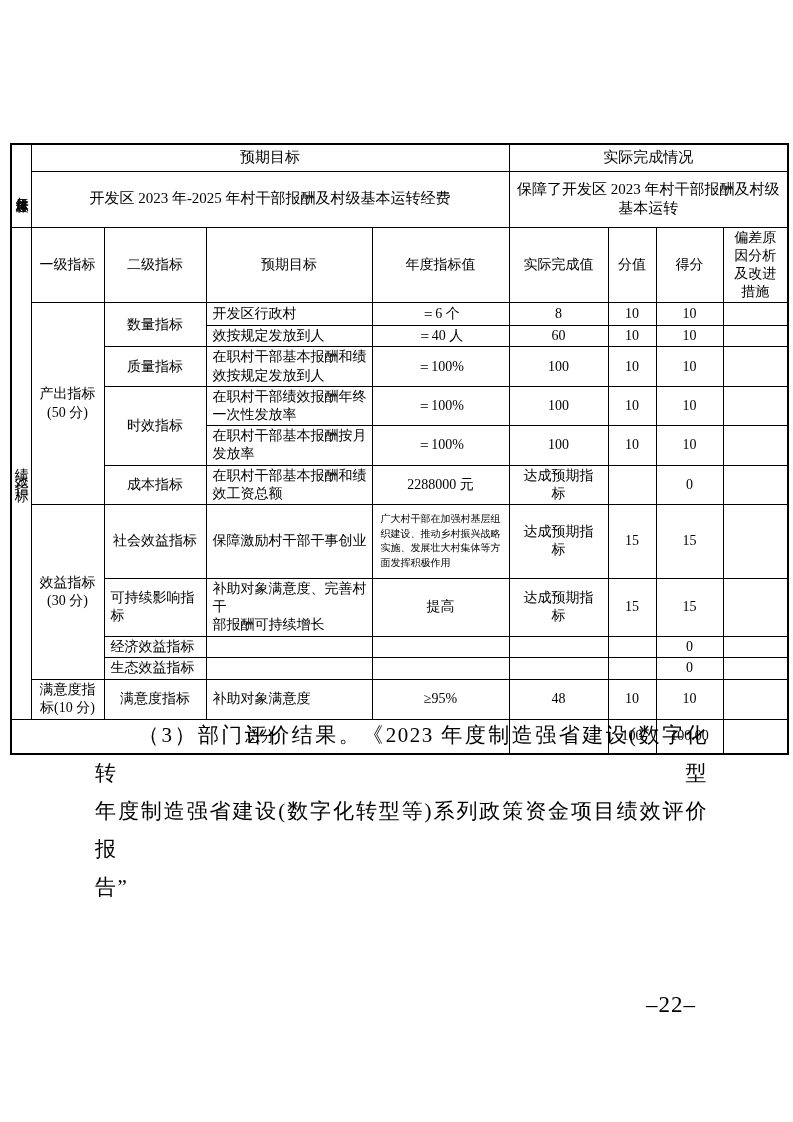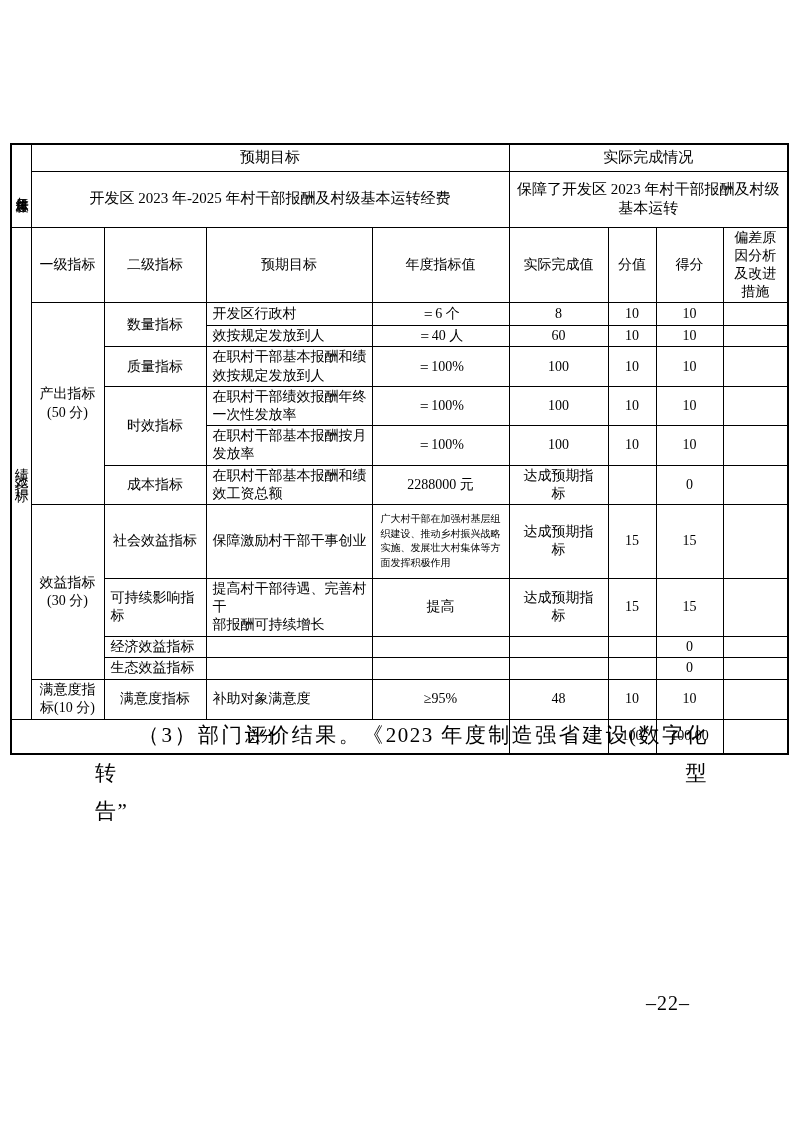--- a/index.html
+++ b/index.html
@@ -38,21 +38,21 @@
     position:absolute; left:95px; top:716px; width:613px;
     font-size:21px; line-height:38px; letter-spacing:1.5px;
   }
   .doc-text .para { margin:0; }
   .doc-text .para + .para { margin-top:10px; }
   .doc-text .line { text-align:justify; text-align-last:left; }
   .doc-text .line.fill { text-align-last:justify; }
   .doc-text .line.indent { text-indent:43px; }
   .page-number {
     position:absolute; left:646px; top:992px;
-    font-size:20px; letter-spacing:1px;
+    font-size:23px; letter-spacing:1px;
   }
 </style>
 </head>
 <body>
 
 <div class="page">
 
   <table class="perf">
     <colgroup>
       <col style="width:20px">
@@ -160,21 +160,21 @@
         <td class="small">广大村干部在加强村基层组织建设、推动乡村振兴战略实施、发展壮大村集体等方面发挥积极作用</td>
         <td class="pre">达成预期指
 标</td>
         <td>15</td>
         <td>15</td>
         <td></td>
       </tr>
       <tr style="height:38px">
         <td class="left pre">可持续影响指
 标</td>
-        <td class="left pre">提高村干部待遇、完善村干
+        <td class="left pre">补助对象满意度、完善村干
 部报酬可持续增长</td>
         <td>提高</td>
         <td class="pre">达成预期指
 标</td>
         <td>15</td>
         <td>15</td>
         <td></td>
       </tr>
       <tr style="height:20px">
         <td class="left">经济效益指标</td>
@@ -211,19 +211,20 @@
         <td class="bold">100</td>
         <td class="bold">100.00</td>
         <td></td>
       </tr>
     </tbody>
   </table>
 
   <div class="doc-text">
     <div class="para">
       <div class="line indent fill">（3）部门评价结果。《2023 年度制造强省建设(数字化转型</div>
+      <div class="line fill">年度制造强省建设(数字化转型等)系列政策资金项目绩效评价报</div>
       <div class="line">告”</div>
     </div>
   </div>
 
   <div class="page-number">–22–</div>
 
 </div>
 
 </body></html>

